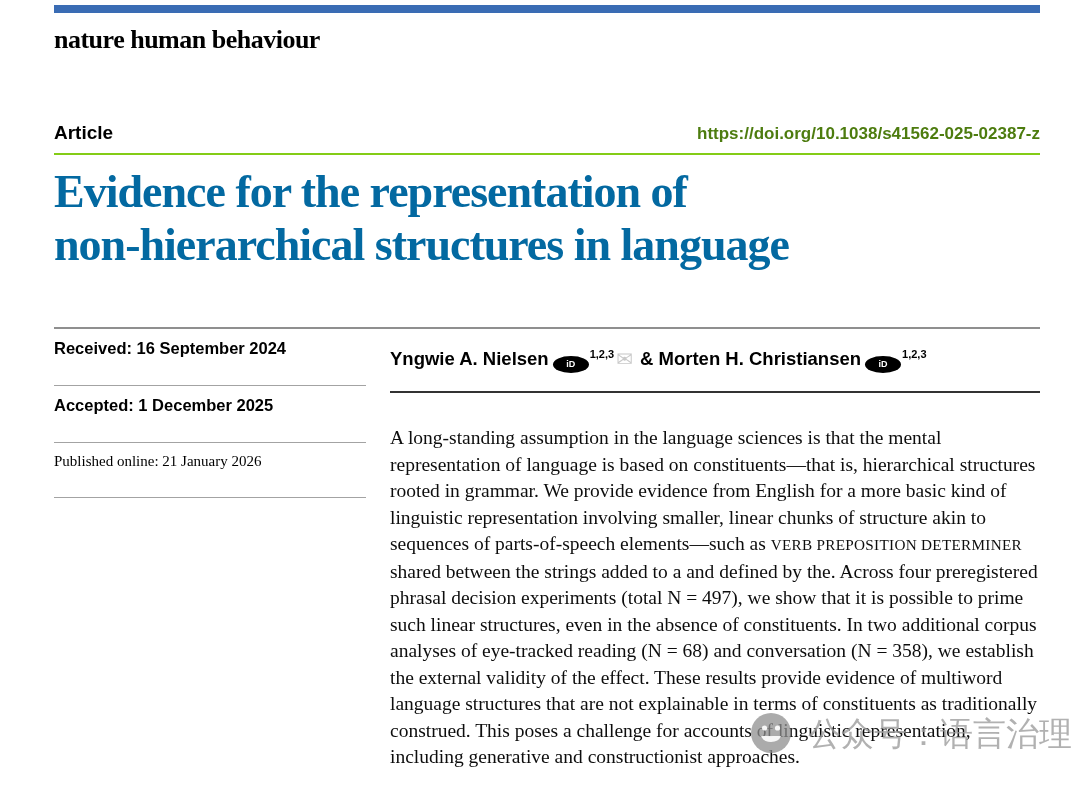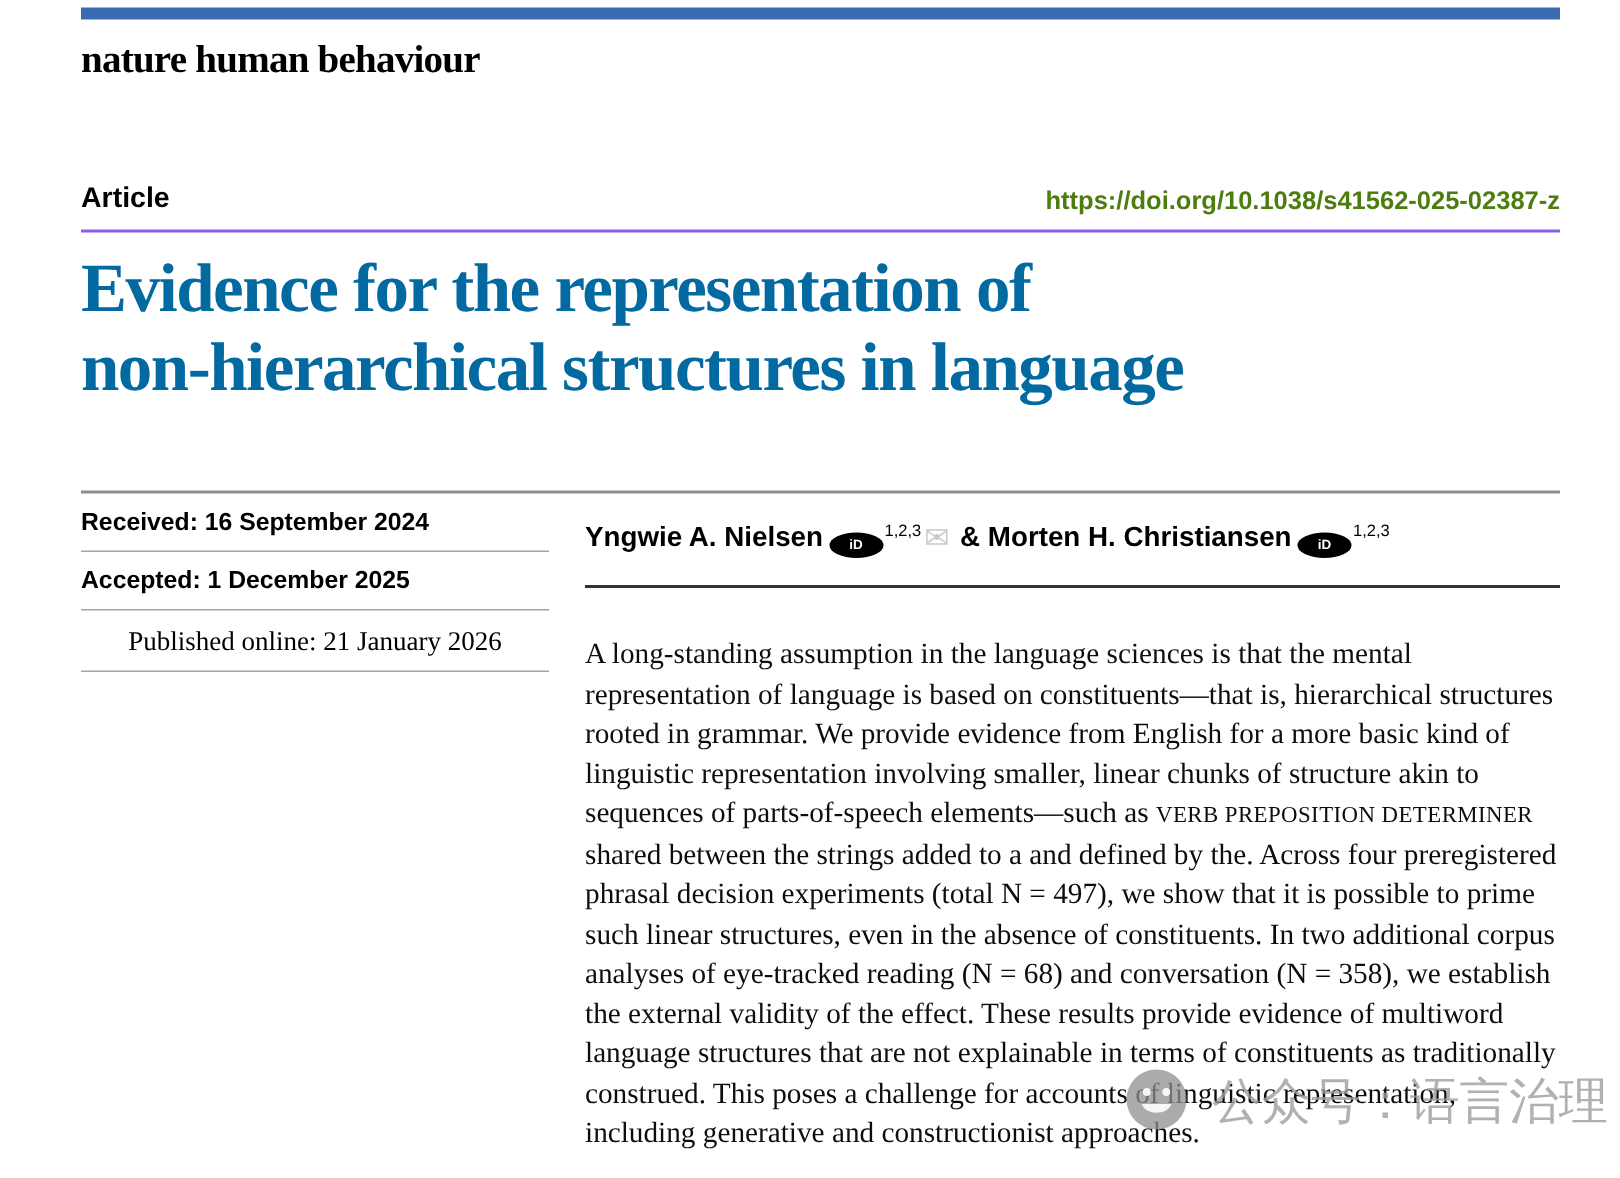--- a/index.html
+++ b/index.html
@@ -12,54 +12,54 @@
   
   .brand-bar{margin-top:5px;height:8px;background:#3a6cb4;}
   .logo{
     margin:7px 0 0 0;font-family:"Liberation Serif",serif;font-weight:700;
     font-size:26px;line-height:40px;letter-spacing:-0.5px;color:#000;
   }
 
   
   .header-row{
     margin-top:62px;display:flex;justify-content:space-between;align-items:flex-end;
-    border-bottom:2px solid #8b5cf6;padding-bottom:9px;
+    border-bottom:2px solid #84cc16;padding-bottom:9px;
   }
   .article-label{font-weight:700;font-size:19px;color:#000;}
   .doi-link{font-weight:700;font-size:17px;color:#4d7c0f;text-decoration:none;}
 
   
   .title{
     margin:10px 0 0 0;font-family:"Liberation Serif",serif;font-weight:700;
     font-size:46px;line-height:53px;letter-spacing:-1px;color:#0369a1;
   }
   .title span{display:block;}
 
   
   .main{margin-top:56px;border-top:2px solid #8f8f8f;display:flex;gap:24px;}
   .left-col{width:312px;flex:none;}
   .meta-row{
     display:flex;align-items:center;gap:9px;
-    padding:10px 0 9px 0;border-bottom:1px solid #a3a3a3;
+    padding:10px 0 27px 0;border-bottom:1px solid #a3a3a3;
     font-weight:700;font-size:16.5px;color:#000;
   }
-  .meta-row.serif{font-family:"Liberation Serif",serif;font-weight:400;font-size:18px;justify-content:center;}
+  .meta-row.serif{font-family:"Liberation Serif",serif;font-weight:400;font-size:15px;}
   .crossmark{width:21px;height:21px;flex:none;display:block;}
 
   .right-col{flex:1;min-width:0;}
   .authors{
     padding:14px 0 18px 0;border-bottom:2px solid #333;
     font-weight:700;font-size:18.5px;color:#000;line-height:22px;
   }
   .orcid-badge{
     display:inline-flex;align-items:center;justify-content:center;
     width:36px;height:17px;border-radius:50%;background:#000;color:#fff;
     font-size:9px;font-weight:700;vertical-align:-2px;margin-left:4px;
   }
-  .author-sup{font-size:11px;font-weight:400;vertical-align:super;margin-left:1px;}
+  .author-sup{font-size:11px;font-weight:700;vertical-align:super;margin-left:1px;}
   .email-icon{color:#c9c9c9;font-size:20px;font-weight:400;margin:0 2px;vertical-align:-1px;}
 
   .abstract{
     padding-top:13px;font-family:"Liberation Serif",serif;
     font-size:19.5px;line-height:26.5px;color:#0d0d0d;
   }
   .seg-italic{text-align:right;}
   .seg-smallcaps{font-size:0.78em;letter-spacing:0.3px;}
 
   

